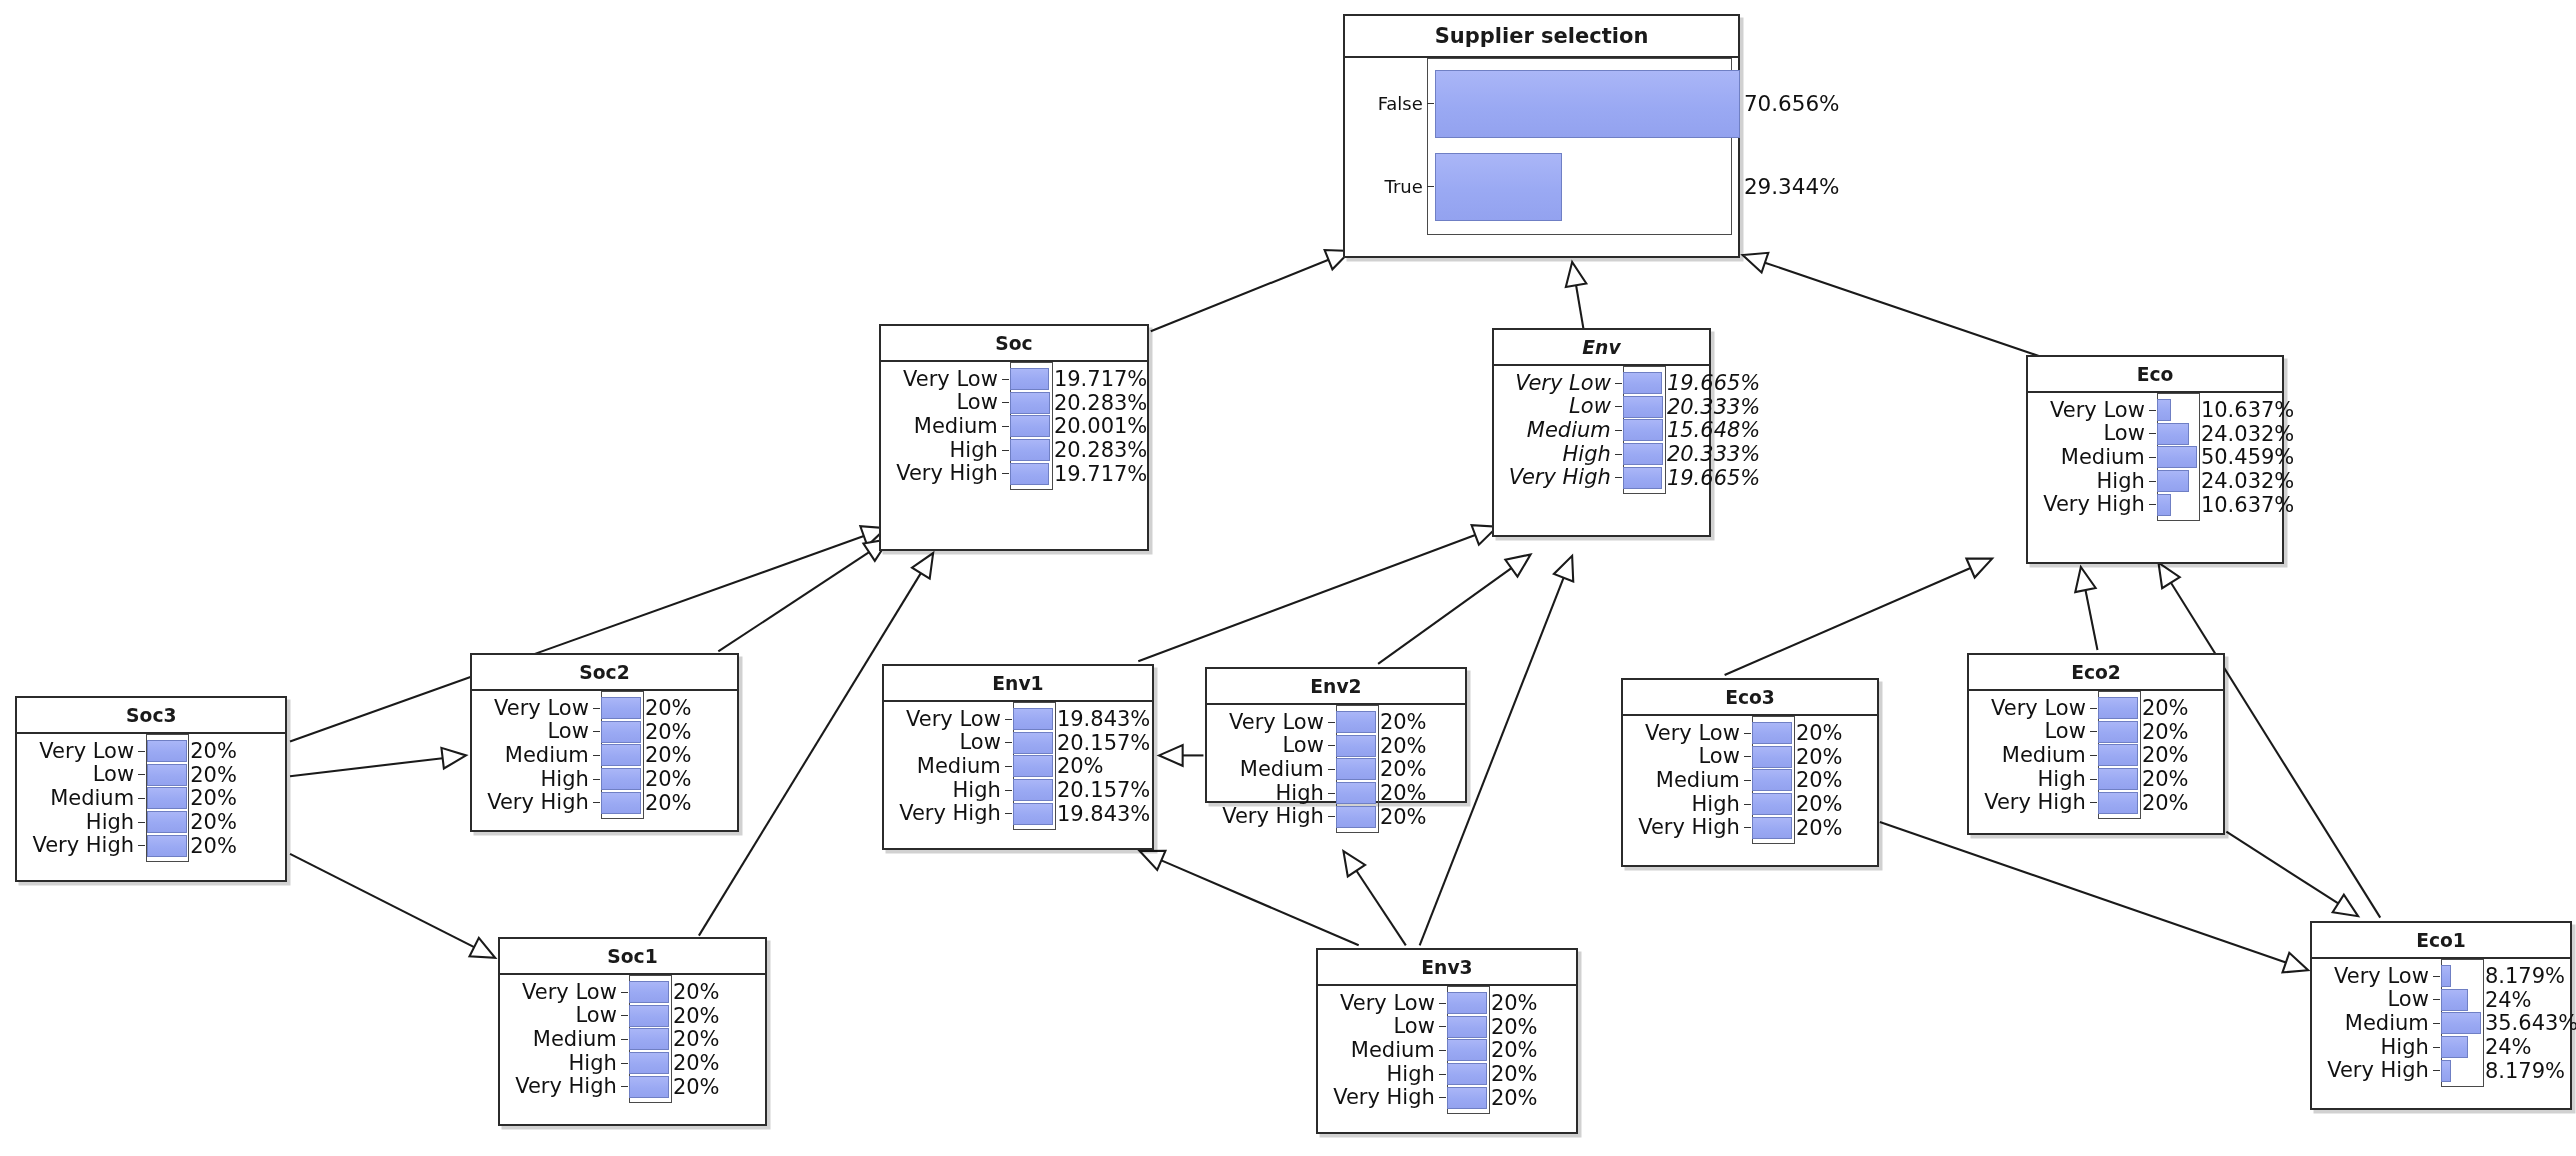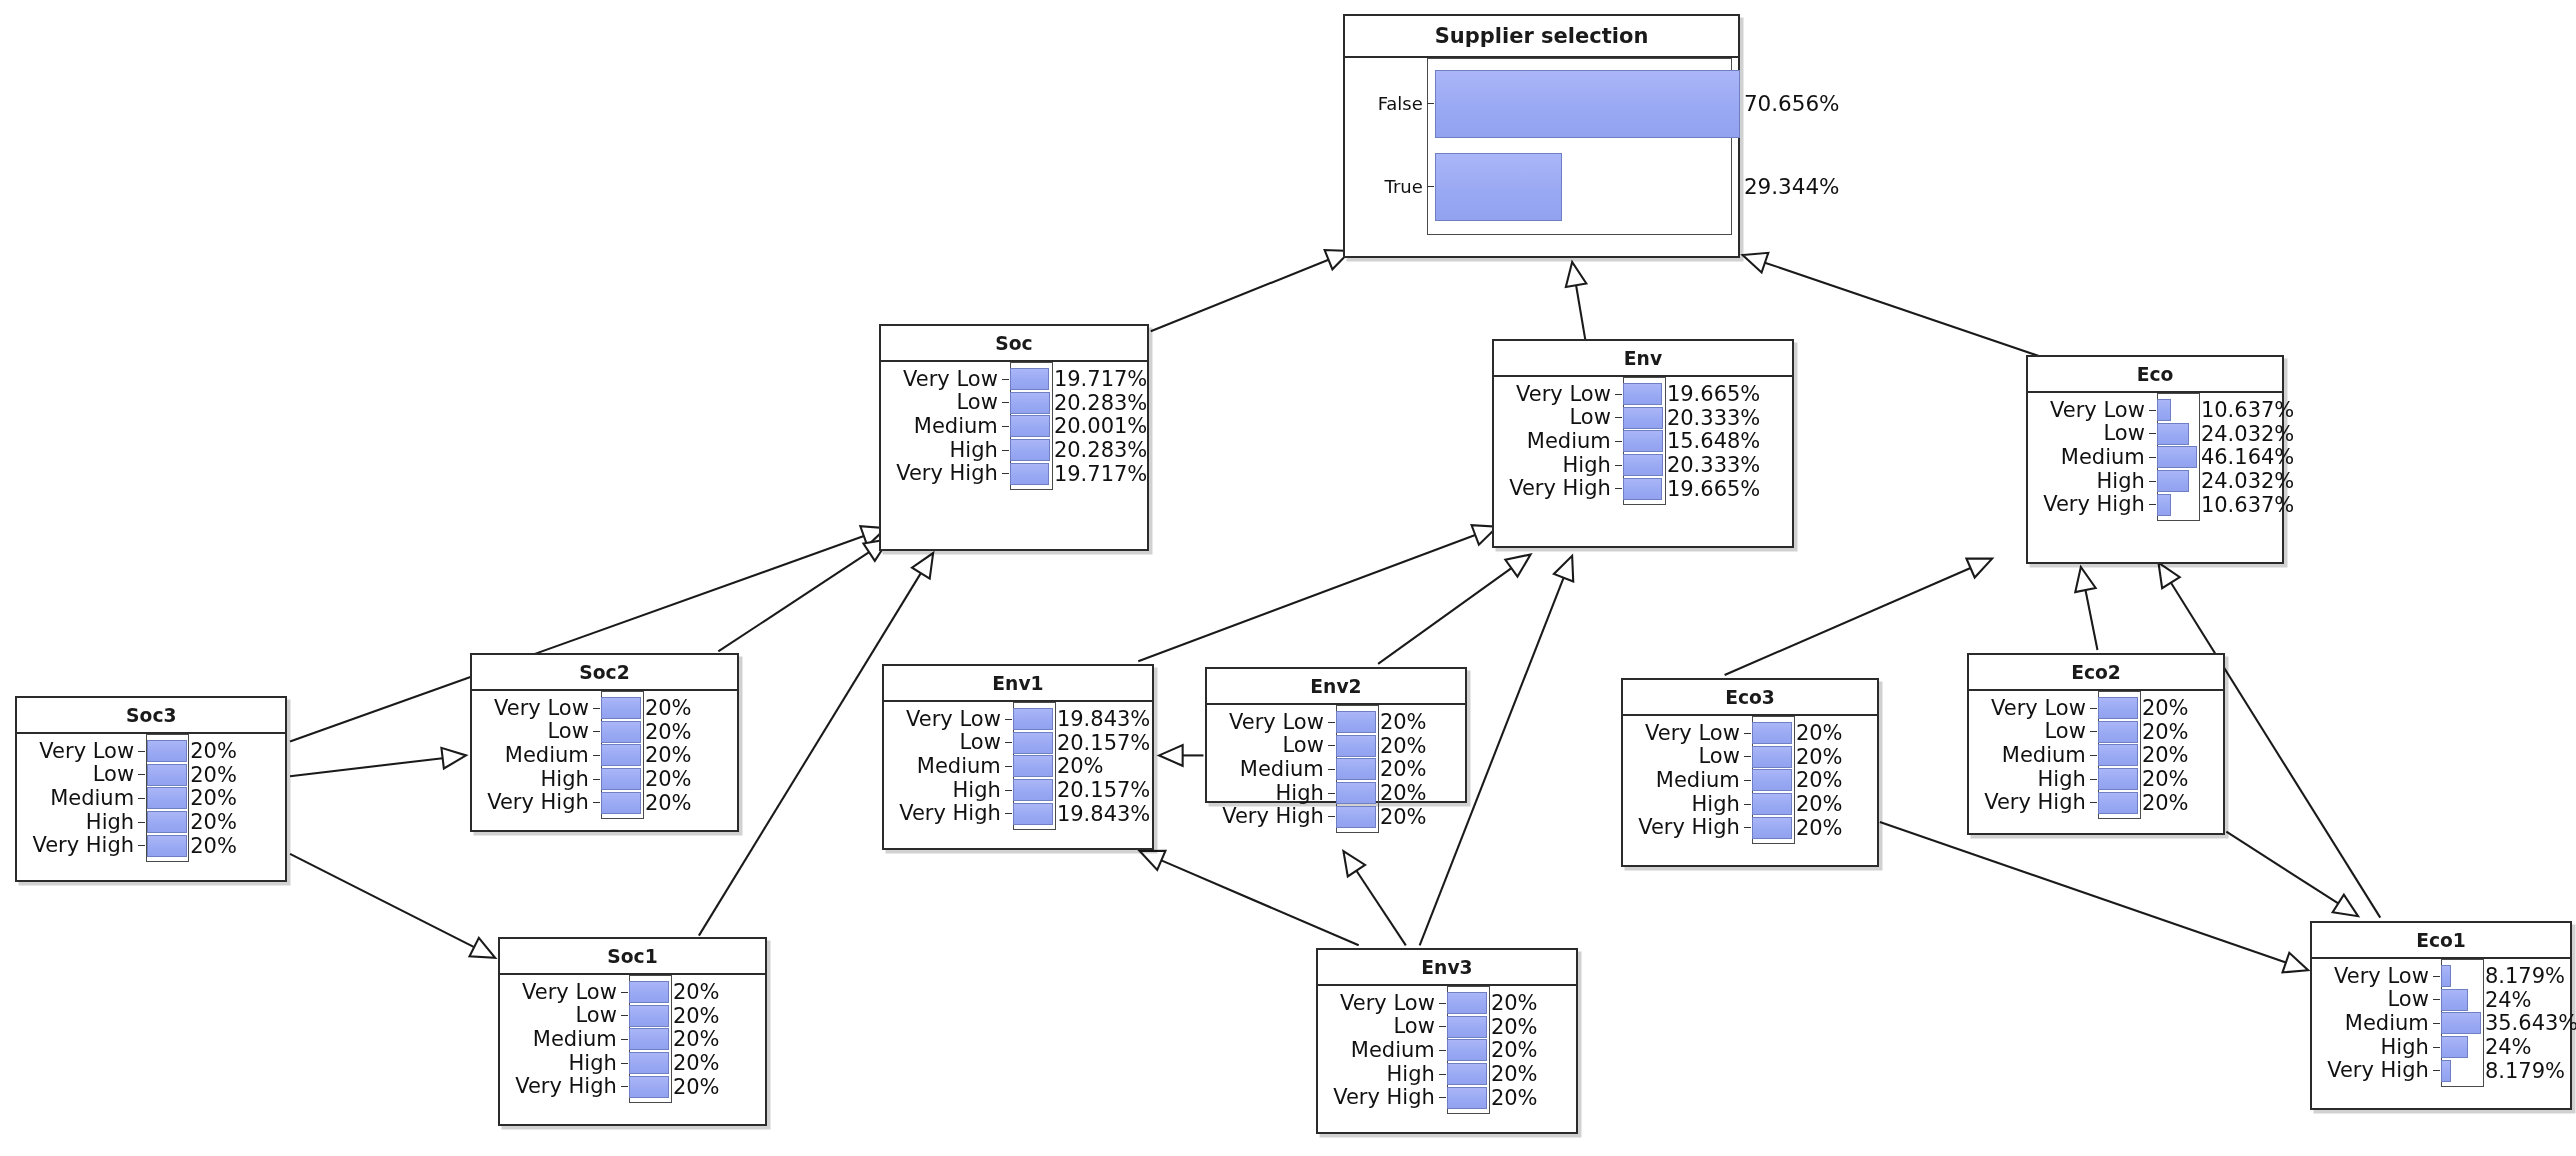--- a/index.html
+++ b/index.html
@@ -233,21 +233,21 @@
             <span class="row-label" style="width: 121px;">Very High</span>
             <span class="tick"></span>
             <span class="barwrap" style="width: 40px;">
               <span class="bar" style="width: 39px;"></span>
             </span>
             <span class="row-value">19.717%</span>
           </div>
         </div>
       </div>
     </div>
-    <div class="node n5" style="left: 1492px; top: 339px; width: 302px; height: 209px;">
+    <div class="node n5" style="left: 1492px; top: 328px; width: 219px; height: 209px; font-style: italic;">
       <div class="node-title">Env</div>
       <div class="node-body">
         <div style="position: absolute; left: 129px; top: 0px; width: 43px; height: 128px; border: 1.4px solid rgb(74, 74, 74); box-sizing: border-box; pointer-events: none;"></div>
         <div class="rows" style="top: 5.5px;">
           <div class="row">
             <span class="row-label" style="width: 121px;">Very Low</span>
             <span class="tick"></span>
             <span class="barwrap" style="width: 40px;">
               <span class="bar" style="width: 39px;"></span>
             </span>
@@ -308,21 +308,21 @@
               <span class="bar" style="width: 31.5px;"></span>
             </span>
             <span class="row-value">24.032%</span>
           </div>
           <div class="row">
             <span class="row-label" style="width: 121px;">Medium</span>
             <span class="tick"></span>
             <span class="barwrap" style="width: 40px;">
               <span class="bar" style="width: 40px;"></span>
             </span>
-            <span class="row-value">46.164%</span>
+            <span class="row-value">50.459%</span>
           </div>
           <div class="row">
             <span class="row-label" style="width: 121px;">High</span>
             <span class="tick"></span>
             <span class="barwrap" style="width: 40px;">
               <span class="bar" style="width: 31.5px;"></span>
             </span>
             <span class="row-value">24.032%</span>
           </div>
           <div class="row">

